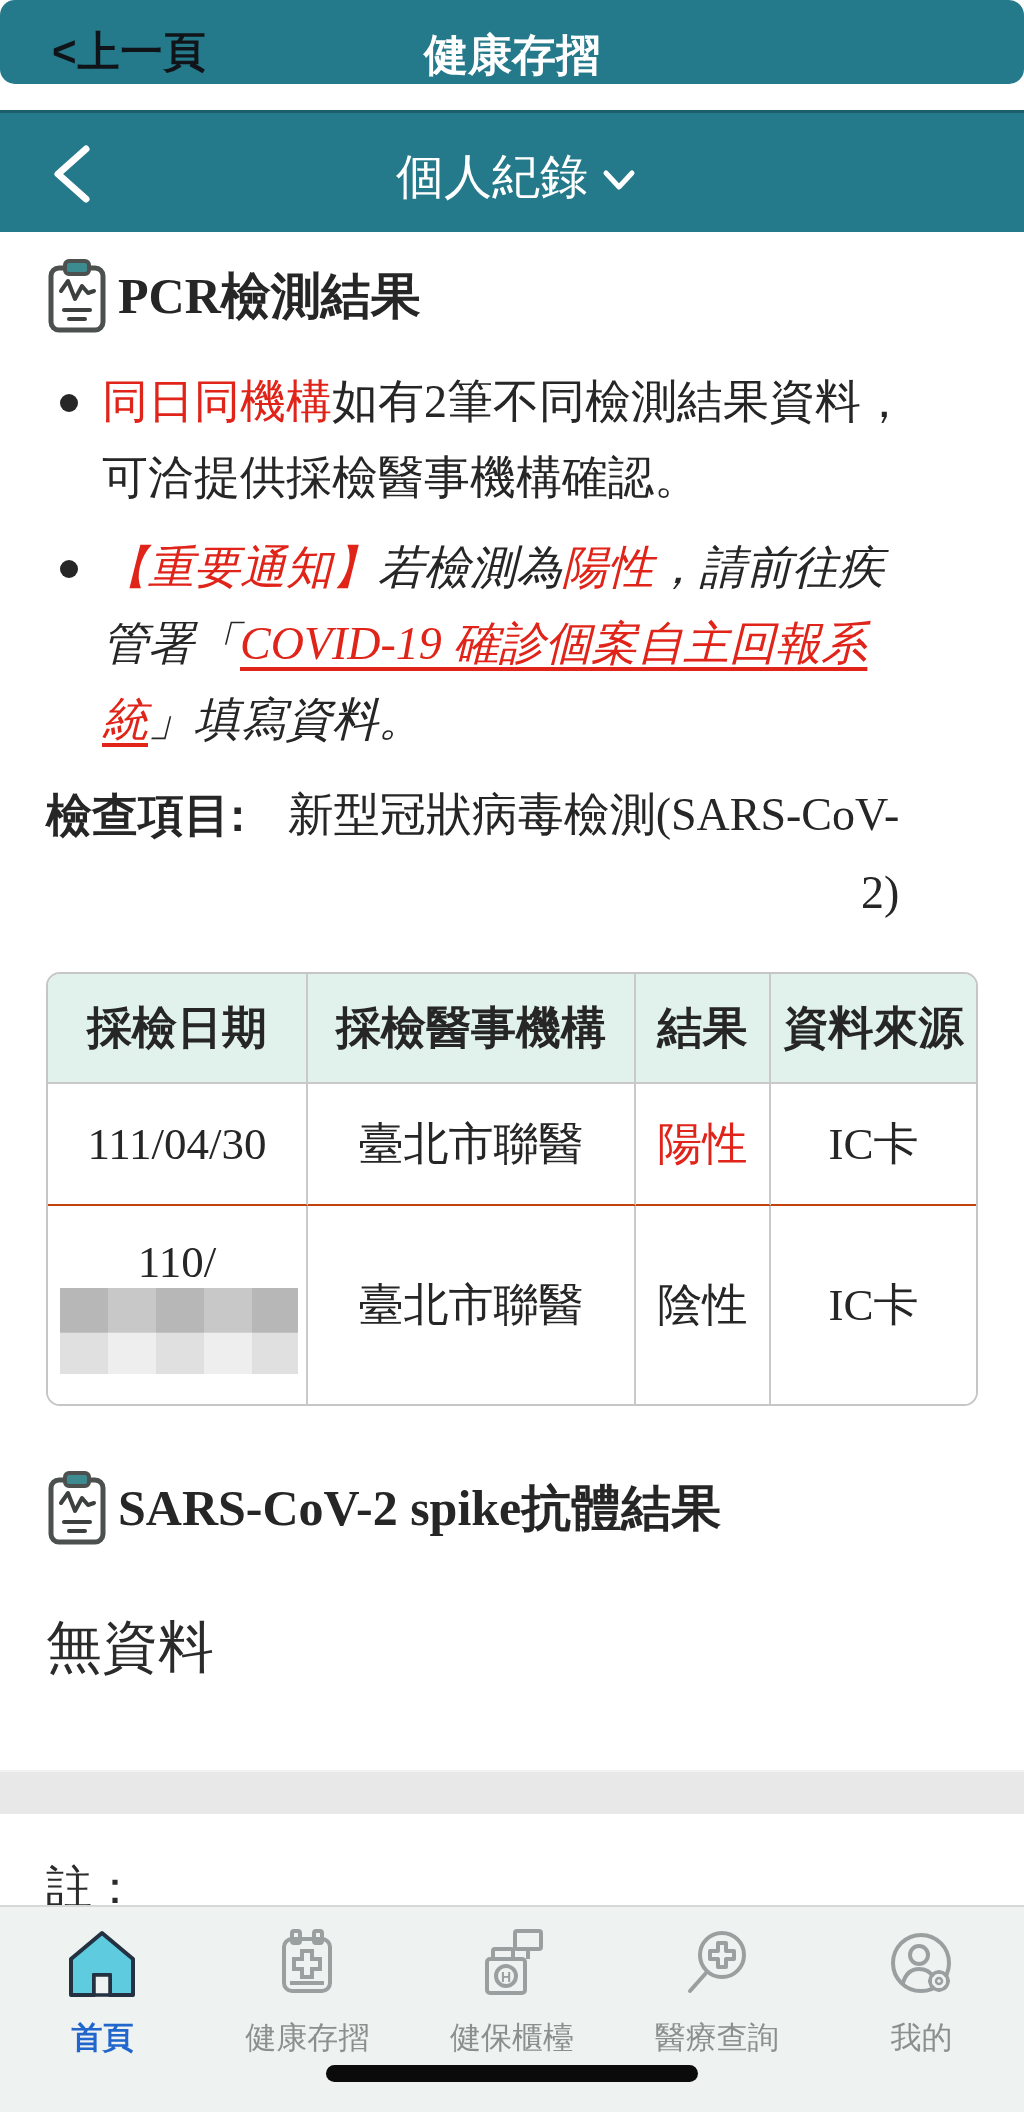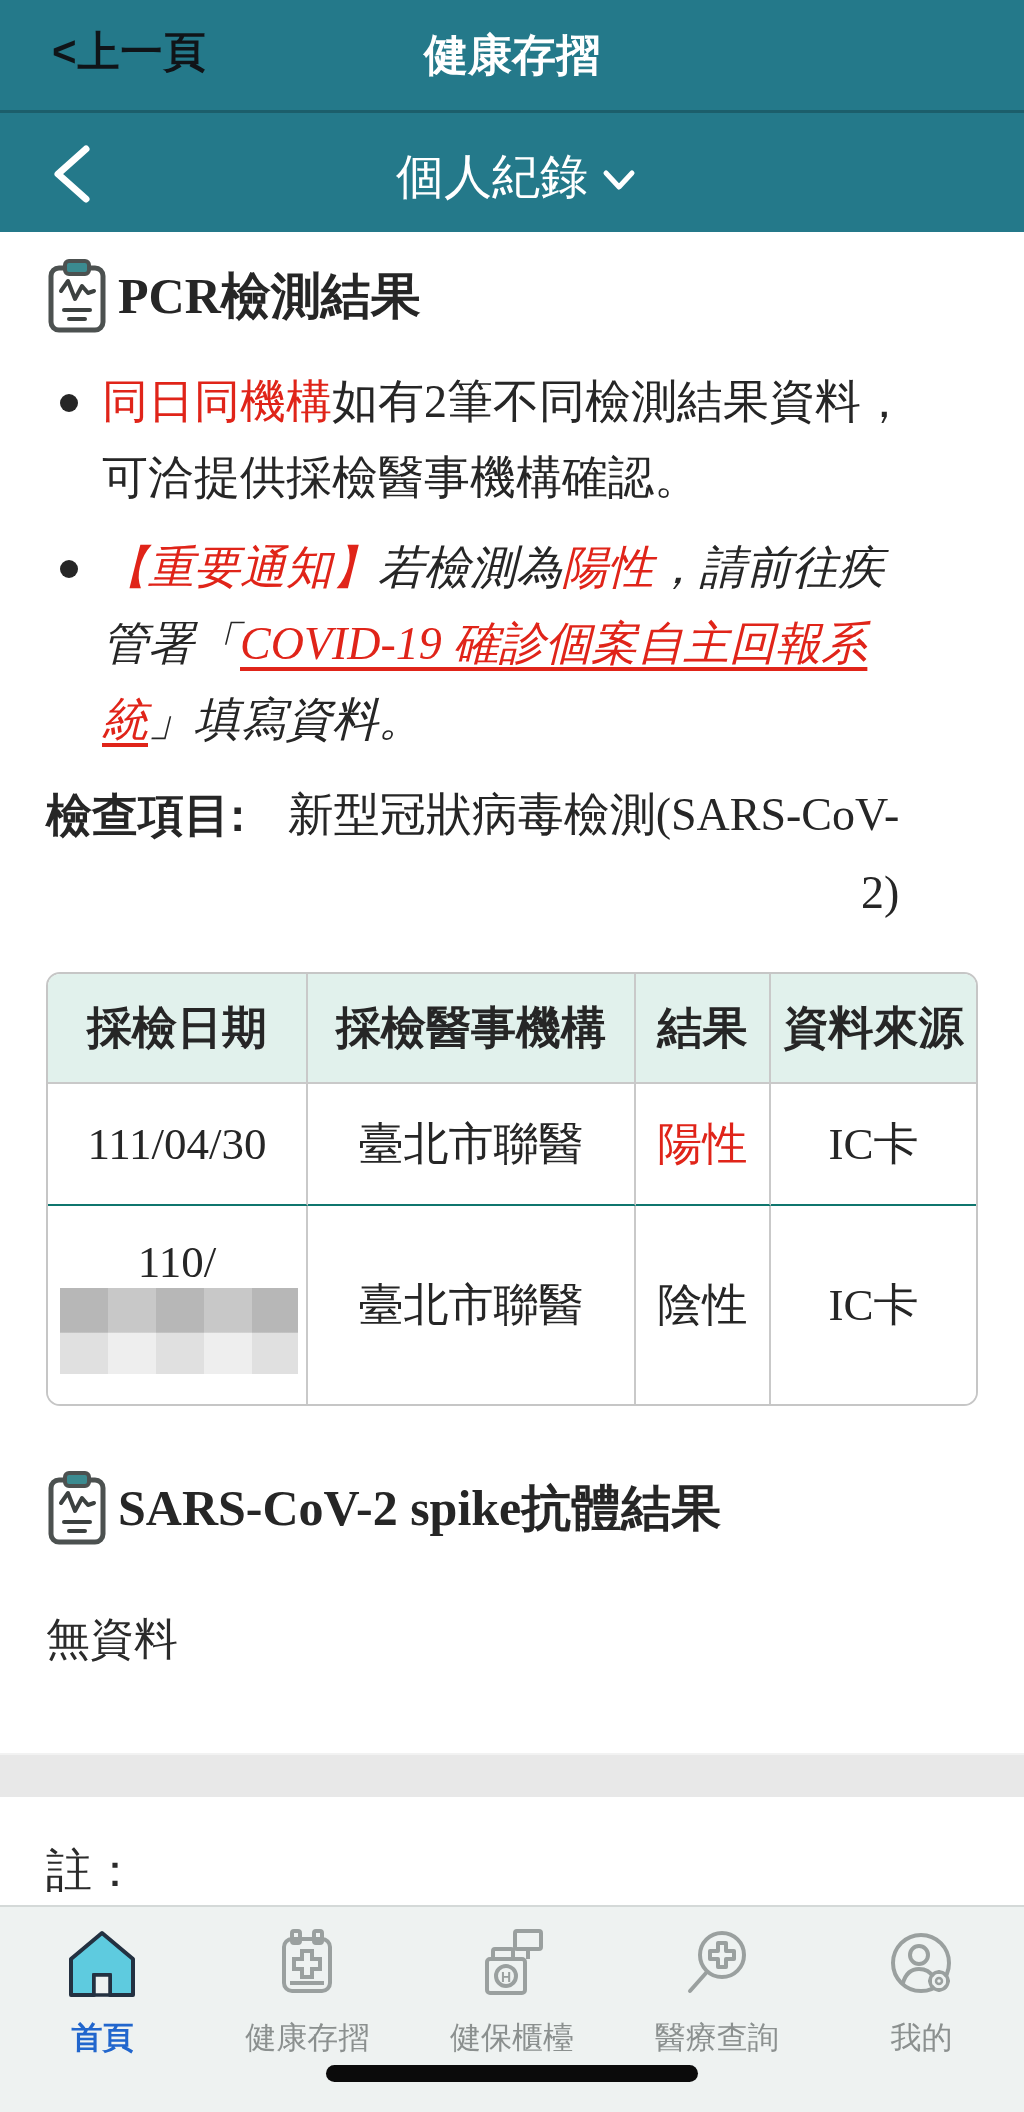--- a/index.html
+++ b/index.html
@@ -2,21 +2,21 @@
 <html><head>
 <meta charset="utf-8">
 <style>
   * { margin:0; padding:0; box-sizing:border-box; }
   html,body { width:1024px; background:#fff; }
   body { font-family:"Liberation Sans", sans-serif; }
 
   .screen { position:relative; width:1024px; height:2112px; background:#ffffff; overflow:hidden; }
 
   
-  .hdr1 { position:absolute; top:0; left:0; width:100%; height:110px; background:#24798a; }
+  .hdr1 { position:absolute; top:0; left:0; width:100%; height:84px; background:#24798a;border-radius:15px; }
   .hdr1 .back { position:absolute; left:52px; top:24px; font-size:42px; font-weight:700; color:#101418; letter-spacing:1px; cursor:pointer; }
   .hdr1 .title { position:absolute; left:0; right:0; top:26px; text-align:center; font-size:44px; font-weight:700; color:#ffffff; }
 
   .hdr2 { position:absolute; top:110px; left:0; width:100%; height:122px; background:#24798a; border-top:3px solid rgba(0,0,0,0.22); }
   .hdr2 .chev { position:absolute; left:48px; top:30px; width:46px; height:62px; }
   .hdr2 .title-wrap { position:absolute; left:8px; right:0; top:32px; text-align:center; color:#ffffff; font-size:48px; font-weight:400; }
   .hdr2 .dd-chev { display:inline-block; width:34px; height:24px; margin-left:14px; vertical-align:middle; }
 
   
   .content { position:absolute; top:232px; left:0; right:0; padding:0 46px; color:#262626; }
@@ -32,33 +32,33 @@
   .red { color:#e02419; }
   .link { color:#e02419; text-decoration:underline; text-underline-offset:8px; cursor:pointer; }
 
   .exam { display:flex; margin-top:18px; font-size:46px; line-height:78px;text-align:right; }
   .exam .lbl { font-weight:700; flex:0 0 auto; margin-right:24px; font-family:"Liberation Sans", sans-serif; }
   .exam .val { font-family:"Liberation Serif", serif; width:630px; }
 
   
   .rtable { margin-top:40px; width:932px; border-collapse:separate; border-spacing:0; border:2px solid #c6c6c6; border-radius:14px; overflow:hidden; font-size:45px; }
   .rtable th { background:#e1f1ec; font-weight:700; color:#262626; padding:24px 8px; border-right:2px solid #c9c9c9; border-bottom:2px solid #c9c9c9; font-family:"Liberation Sans", sans-serif; }
-  .rtable td { background:#ffffff; text-align:center; padding:30px 8px; border-right:2px solid #c9c9c9; border-bottom:2px solid #0f766e; font-family:"Liberation Serif", serif; }
+  .rtable td { background:#ffffff; text-align:center; padding:30px 8px; border-right:2px solid #c9c9c9; border-bottom:2px solid #c2410c; font-family:"Liberation Serif", serif; }
   .rtable th:last-child, .rtable td:last-child { border-right:none; }
   .rtable tr:last-child td { border-bottom:none; }
   .col-date{width:25%} .col-org{width:37%} .col-res{width:15%} .col-src{width:23%}
   .pos { color:#e02419; }
   .redacted { display:inline-block; vertical-align:middle; width:238px; height:86px; margin-left:4px;
     background-image:
       repeating-linear-gradient(90deg,#b7b7b7 0 48px,#c8c8c8 48px 96px),
       repeating-linear-gradient(90deg,#e0e0e0 0 48px,#eeeeee 48px 96px);
     background-size:100% 52%,100% 50%; background-position:top,bottom; background-repeat:no-repeat,no-repeat; }
 
   .spike-title { margin-top:64px; }
-  .nodata { margin-top:64px; font-size:44px; color:#2b2b2b; }
+  .nodata { margin-top:64px; font-size:56px; color:#2b2b2b; }
 
   
   .band { margin:84px -46px 0 -46px; height:44px; background:#e8e8e8; border-top:2px solid #f2f2f2; }
 
   
   .notes { margin-top:34px; font-size:46px; line-height:78px; color:#2b2b2b; }
   .notes .note-label { font-size:46px; }
   .note-item { display:flex; margin-top:6px; }
   .note-item .num { flex:0 0 64px; font-family:"Liberation Serif", serif; }
   .note-item .txt { width:830px; }

